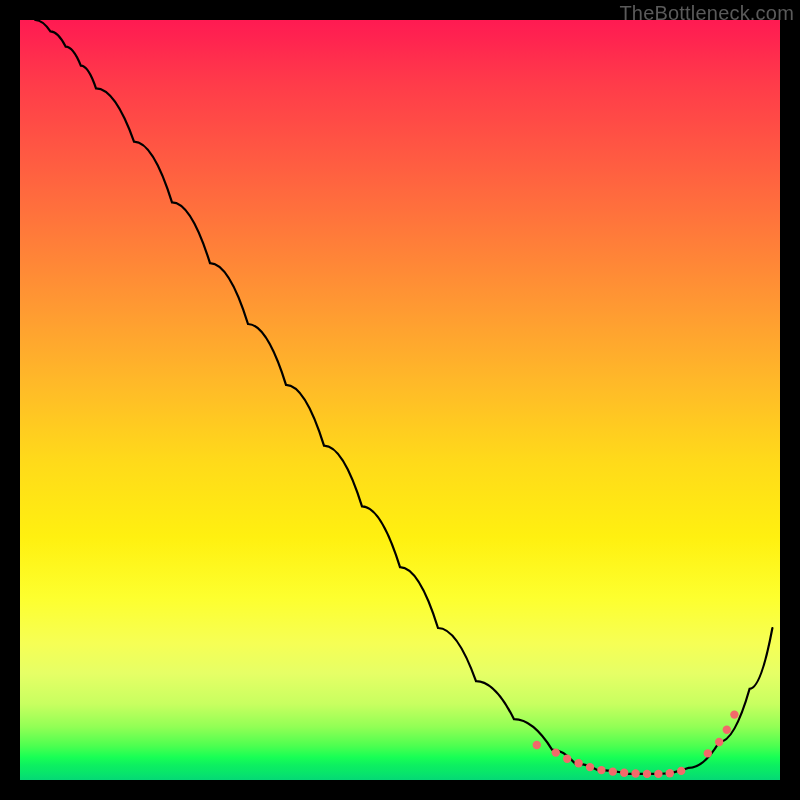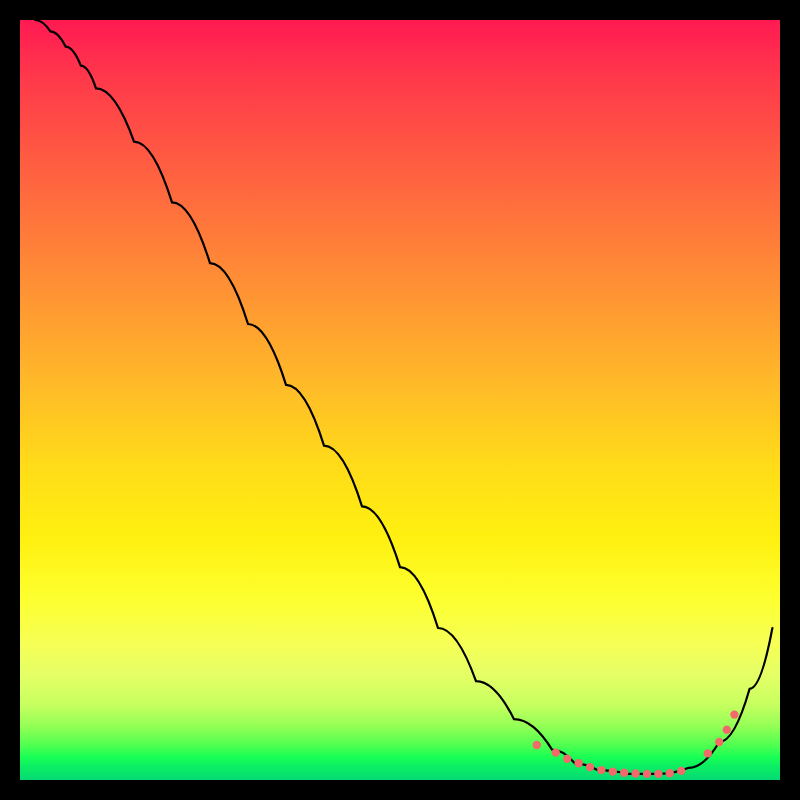--- a/index.html
+++ b/index.html
@@ -63,20 +63,21 @@
     inset: 0;
     width: 100%;
     height: 100%;
     overflow: visible;
   }
 </style>
 </head>
 <body>
 
 <div class="frame">
+  <div class="watermark">TheBottleneck.com</div>
 
   <div class="plot-area">
     <div class="gradient"></div>
 
     <svg class="curve" viewBox="0 0 760 760" preserveAspectRatio="none">
       <path fill="none" stroke="#000" stroke-width="2.2" stroke-linecap="round" d="M 15.2 0.0 Q 22.8 0.0 30.4 11.4 Q 38.0 11.4 45.6 26.6 Q 53.2 26.6 60.8 45.6 Q 68.4 45.6 76.0 68.4 Q 95.0 68.4 114.0 121.6 Q 133.0 121.6 152.0 182.4 Q 171.0 182.4 190.0 243.2 Q 209.0 243.2 228.0 304.0 Q 247.0 304.0 266.0 364.8 Q 285.0 364.8 304.0 425.6 Q 323.0 425.6 342.0 486.4 Q 361.0 486.4 380.0 547.2 Q 399.0 547.2 418.0 608.0 Q 437.0 608.0 456.0 661.2 Q 475.0 661.2 494.0 699.2 Q 513.0 699.2 532.0 729.6 Q 543.4 729.6 554.8 743.3 Q 566.2 743.3 577.6 750.1 Q 592.8 750.1 608.0 753.9 Q 623.2 753.9 638.4 753.9 Q 653.6 753.9 668.8 747.8 Q 684.0 747.8 699.2 722.0 Q 714.4 722.0 729.6 668.8 Q 741.0 668.8 752.4 608.0"></path>
       <g>
           <circle cx="516.8" cy="725.0" r="4.2" fill="#f26a6a"></circle>
           <circle cx="535.8" cy="732.6" r="4.2" fill="#f26a6a"></circle>
           <circle cx="547.2" cy="738.7" r="4.2" fill="#f26a6a"></circle>

